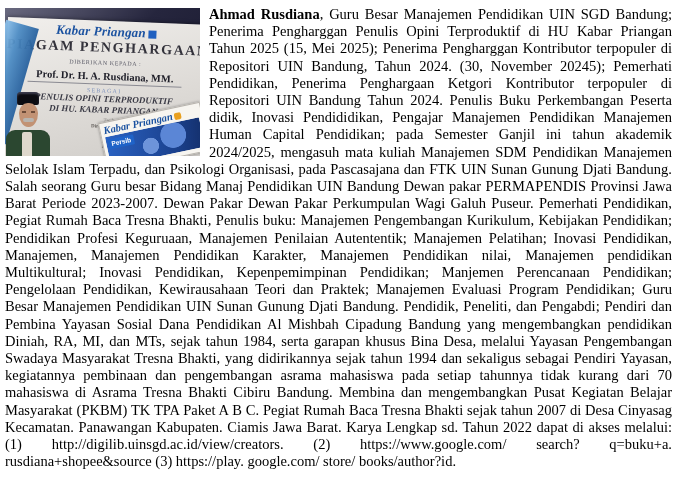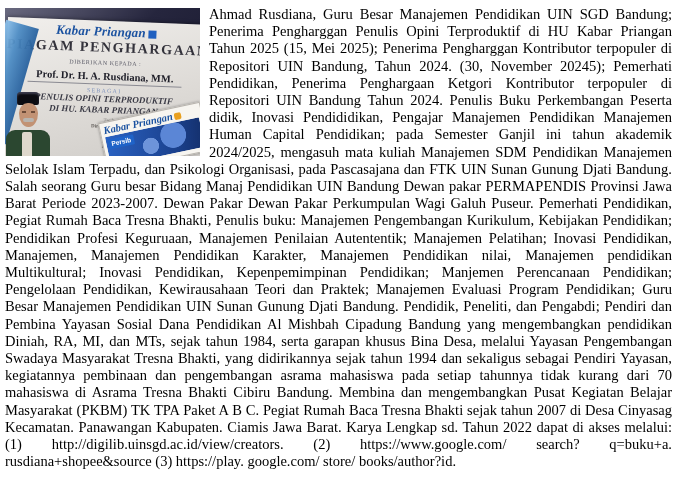--- a/index.html
+++ b/index.html
@@ -88,21 +88,21 @@
                 radial-gradient(circle at 45% 60%, #6d94da 0 14%, transparent 15%),
                 linear-gradient(100deg,#2a62c2 0%,#1b418e 70%,#142f6b 100%); }
   .np-caption { position:absolute; left:2px; top:3px; background:#1f63c8; color:#fff;
                 font-size:6.5px; line-height:8px; font-weight:bold; padding:1px 3px; border-radius:1px;
                 font-family:"Liberation Sans",sans-serif; }
 
   
   .bio {
     margin:0; font-size:14.5px; line-height:17.2px; text-align:justify; color:#000;
   }
-  .bio .lead { font-weight:normal; }
+  .bio .lead { font-weight:bold; }
 </style>
 </head>
 <body>
 
 <div class="page">
 
   <figure class="photo" style="margin:2px 9px 3px 0;">
     <div class="cert">
       <div class="cert-masthead"><span>Kabar Priangan</span><span class="logo-box"></span></div>
       <div class="cert-title">PIAGAM PENGHARGAAN</div>

